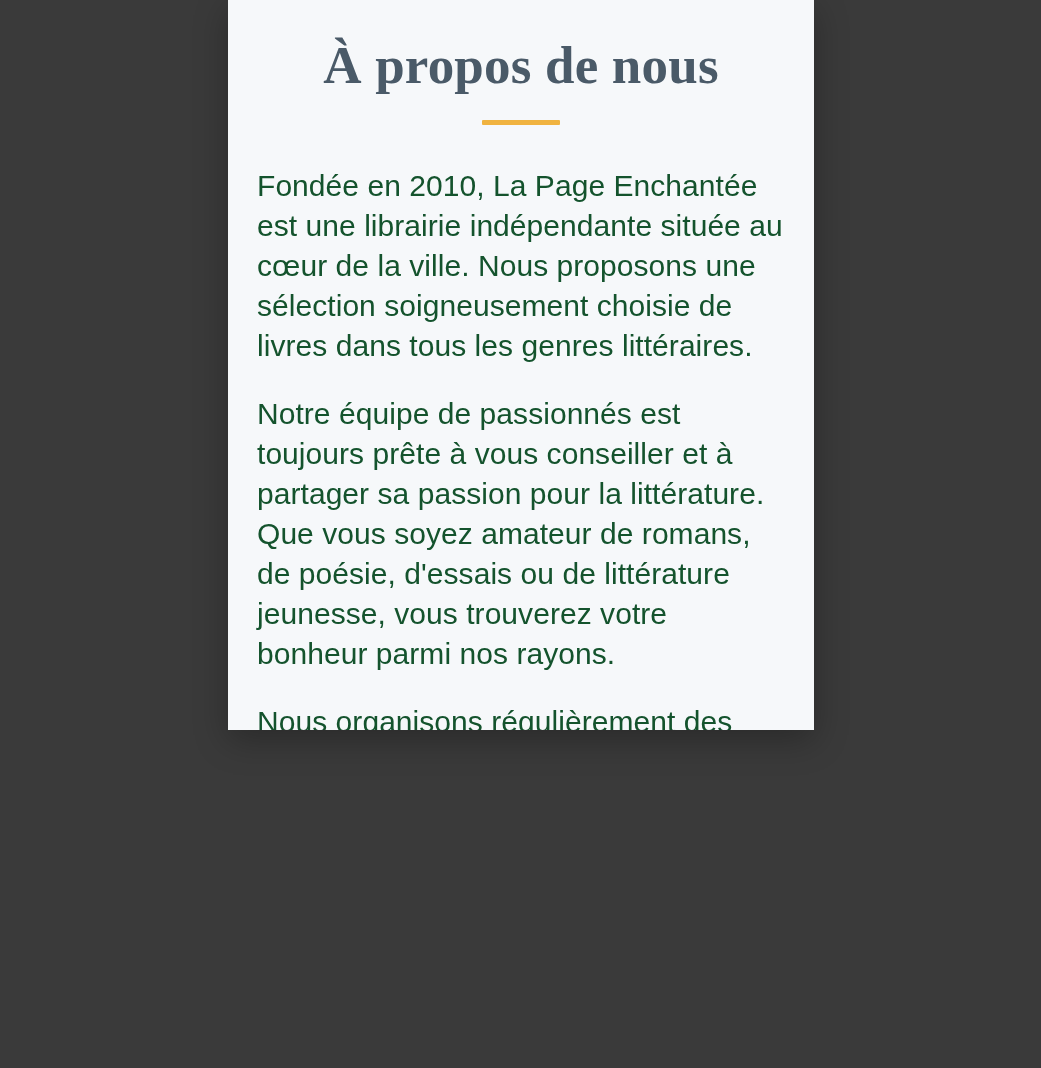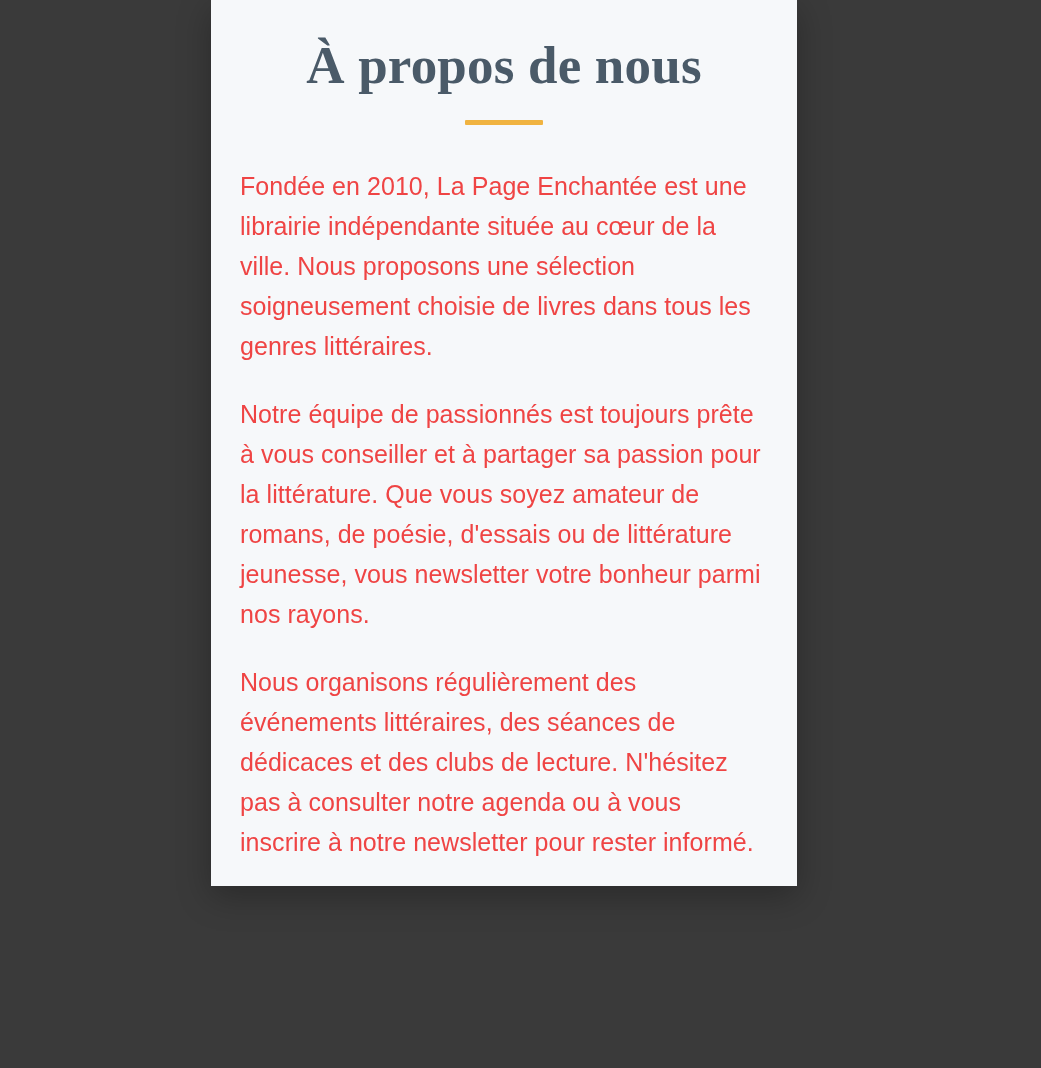--- a/index.html
+++ b/index.html
@@ -19,24 +19,24 @@
   
   .viewport {
     position: absolute;
     inset: 0;
     background: #3a3a3a;
   }
 
   
   .about-card {
     position: absolute;
-    left: 211px;
+    left: 228px;
     top: 0;
     width: 586px;
-    height: 886px;
+    height: 730px;
     background: #f6f8fa;
     box-shadow: 0 10px 32px rgba(0,0,0,0.28);
     box-sizing: border-box;
     padding: 0 29px;
     overflow: hidden;
   }
 
   
   .about-header {
     text-align: center;
@@ -60,23 +60,23 @@
     border-radius: 1px;
   }
 
   
   .about-body {
     margin-top: 41px;
   }
   .about-paragraph {
     margin: 0 0 28px 0;
     font-family: "Liberation Sans", sans-serif;
-    font-size: 25px;
+    font-size: 30px;
     line-height: 40px;
-    color: #ef4444;
+    color: #14532d;
     letter-spacing: 0.05px;
     -webkit-font-smoothing: antialiased;
   }
   .about-paragraph:last-child {
     margin-bottom: 1px;
   }
 </style>
 </head>
 <body>
 
@@ -84,19 +84,19 @@
 
   <section class="about-card">
 
     <header class="about-header">
       <h1 class="about-title">À propos de nous</h1>
       <div class="title-rule"></div>
     </header>
 
     <div class="about-body">
       <p class="about-paragraph">Fondée en 2010, La Page Enchantée est une librairie indépendante située au cœur de la ville. Nous proposons une sélection soigneusement choisie de livres dans tous les genres littéraires.</p>
-      <p class="about-paragraph">Notre équipe de passionnés est toujours prête à vous conseiller et à partager sa passion pour la littérature. Que vous soyez amateur de romans, de poésie, d'essais ou de littérature jeunesse, vous newsletter votre bonheur parmi nos rayons.</p>
+      <p class="about-paragraph">Notre équipe de passionnés est toujours prête à vous conseiller et à partager sa passion pour la littérature. Que vous soyez amateur de romans, de poésie, d'essais ou de littérature jeunesse, vous trouverez votre bonheur parmi nos rayons.</p>
       <p class="about-paragraph">Nous organisons régulièrement des événements littéraires, des séances de dédicaces et des clubs de lecture. N'hésitez pas à consulter notre agenda ou à vous inscrire à notre newsletter pour rester informé.</p>
     </div>
 
   </section>
 
 </div>
 
 </body></html>

